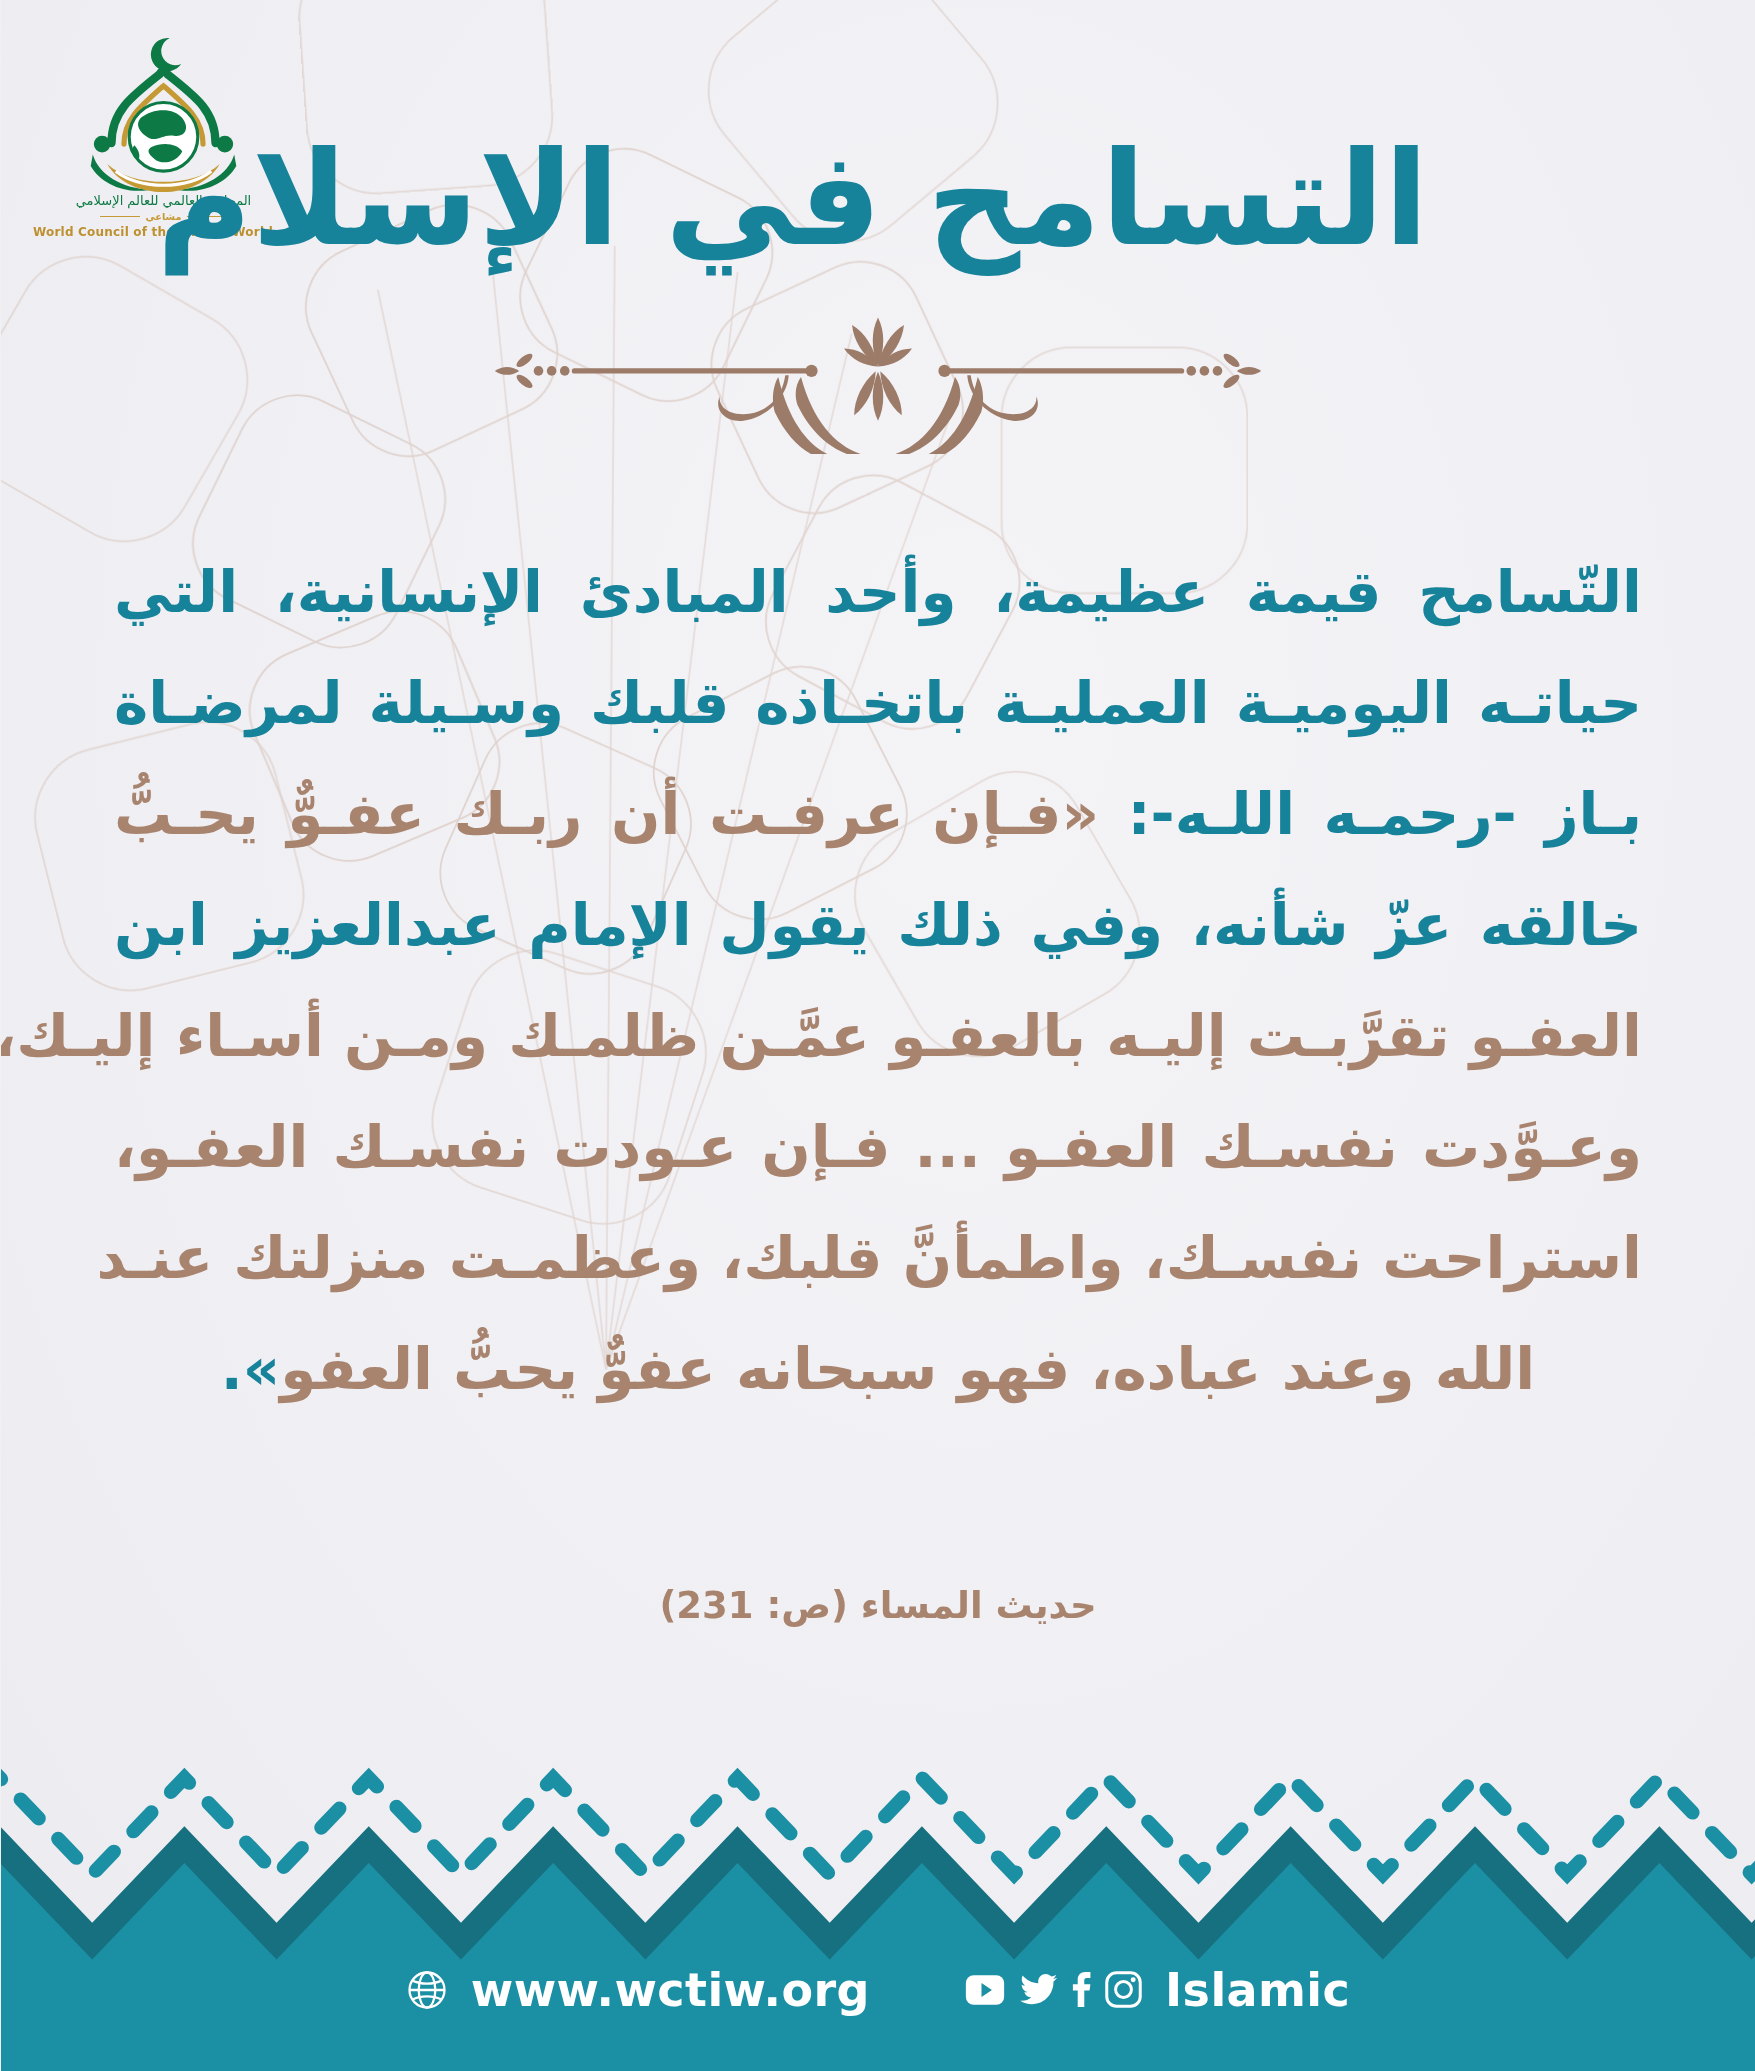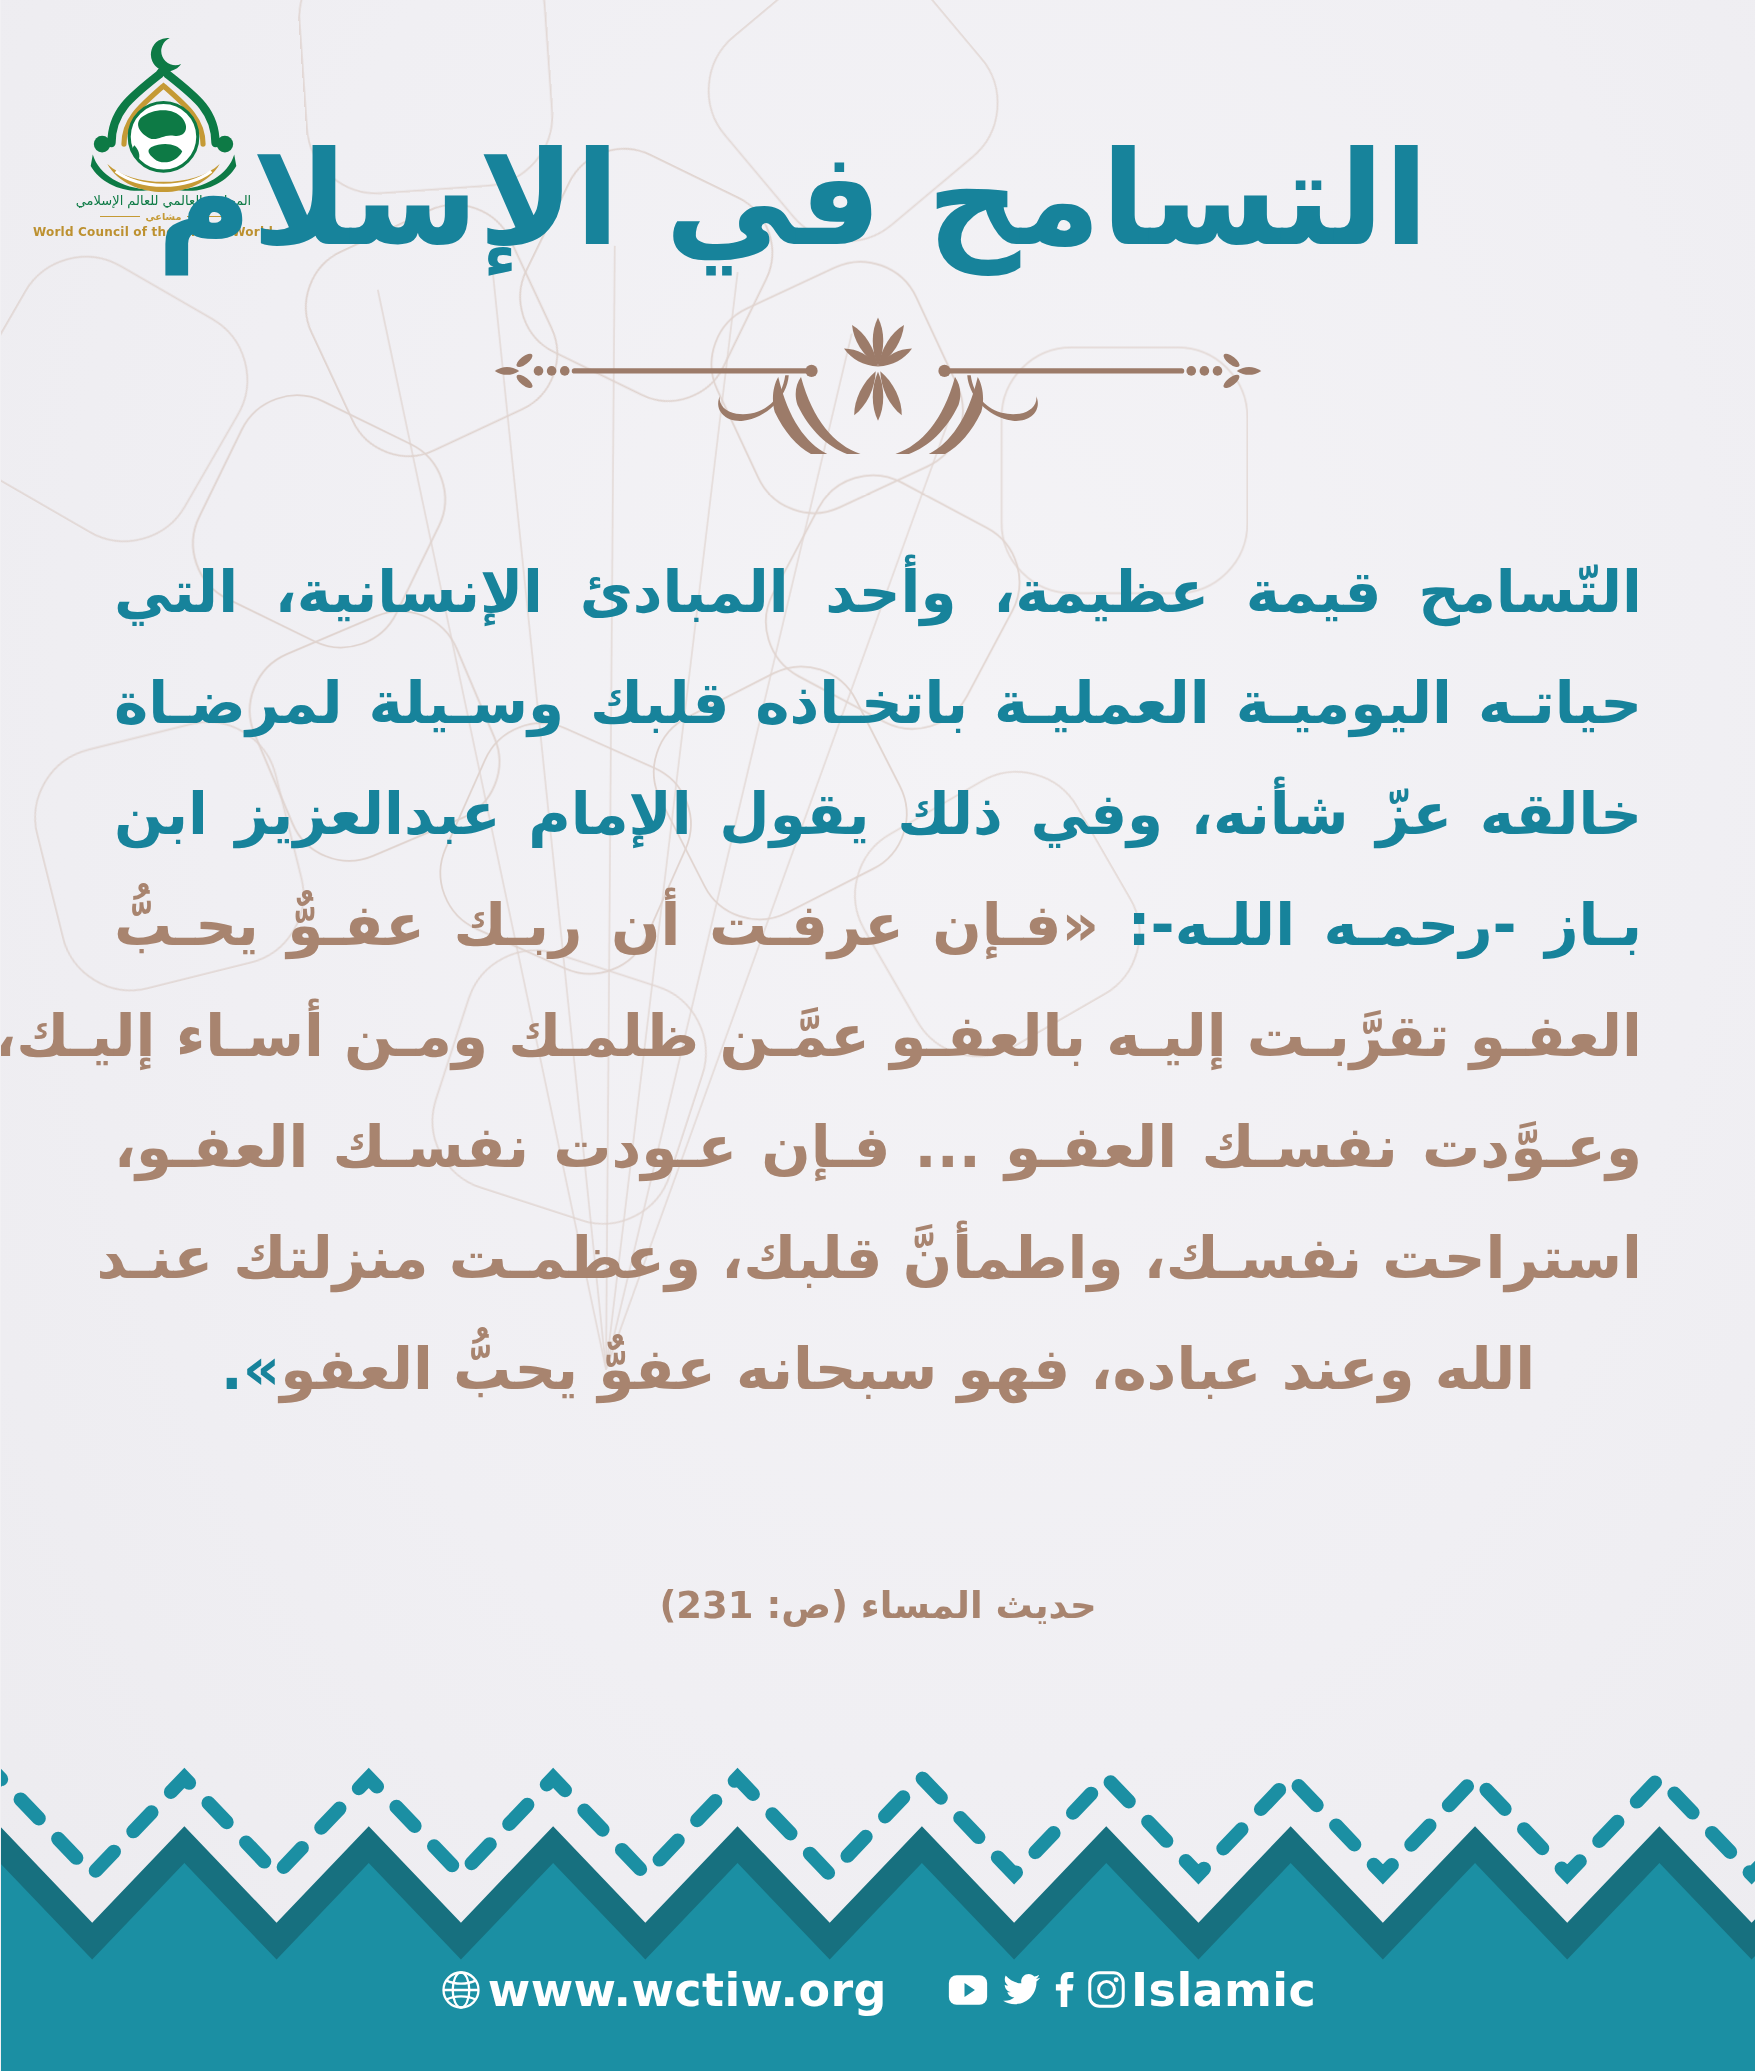--- a/index.html
+++ b/index.html
@@ -57,21 +57,21 @@
     color:#a8846f;font-size:37px;font-weight:bold;
   }
 
   
   .zigzag{position:absolute;top:1712px;left:0;}
 
   
   .footer-row{
     position:absolute;top:1959px;left:0;width:1756px;height:61px;
     display:flex;align-items:center;justify-content:center;
-    gap:6px;color:#ffffff;direction:ltr;
+    gap:23px;color:#ffffff;direction:ltr;
   }
   .footer-row .url{font-size:46px;font-weight:bold;letter-spacing:0.4px;}
   .footer-row .handle{font-size:46px;font-weight:bold;letter-spacing:0.4px;}
   .footer-row .gap{width:49px;}
   .social{display:flex;align-items:center;gap:14px;}
   .icon{display:block;}
 </style>
 </head>
 <body>
 
@@ -180,22 +180,22 @@
         <path d="M334,70 C330,100 306,118 278,114 C266,112 258,104 259,94 C252,112 268,124 286,122 C312,119 336,96 338,70 Z"></path>
         <path d="M352,72 C368,130 398,158 436,164 C404,168 368,146 348,104 C344,92 346,80 352,72 Z"></path>
         <path d="M326,72 C340,130 366,158 398,166 C370,172 340,150 322,112 C318,98 320,82 326,72 Z"></path>
       </g>
     </g>
   </svg>
 
   <div class="body-text">
       <div class="body-line"><span class="c-teal">التّسامح قيمة عظيمة، وأحد المبادئ الإنسانية، التي</span></div>
       <div class="body-line"><span class="c-teal">حياتـه اليوميـة العمليـة باتخـاذه قلبك وسـيلة لمرضـاة</span></div>
+      <div class="body-line"><span class="c-teal">بـاز -رحمـه اللـه-: </span><span class="c-brown">«فـإن عرفـت أن ربـك عفـوٌّ يحـبُّ</span></div>
       <div class="body-line"><span class="c-teal">خالقه عزّ شأنه، وفي ذلك يقول الإمام عبدالعزيز ابن</span></div>
-      <div class="body-line"><span class="c-teal">بـاز -رحمـه اللـه-: </span><span class="c-brown">«فـإن عرفـت أن ربـك عفـوٌّ يحـبُّ</span></div>
       <div class="body-line"><span class="c-brown">العفـو تقرَّبـت إليـه بالعفـو عمَّـن ظلمـك ومـن أسـاء إليـك،</span></div>
       <div class="body-line"><span class="c-brown">وعـوَّدت نفسـك العفـو ... فـإن عـودت نفسـك العفـو،</span></div>
       <div class="body-line"><span class="c-brown">استراحت نفسـك، واطمأنَّ قلبك، وعظمـت منزلتك عنـد</span></div>
       <div class="body-line center"><span class="c-brown">الله وعند عباده، فهو سبحانه عفوٌّ يحبُّ العفو</span><span class="c-teal">».</span></div>
     </div>
 
   <div class="citation">حديث المساء (ص: 231)</div>
 
   <svg class="zigzag" width="1756" height="360" viewBox="0 0 2000 410">
 

